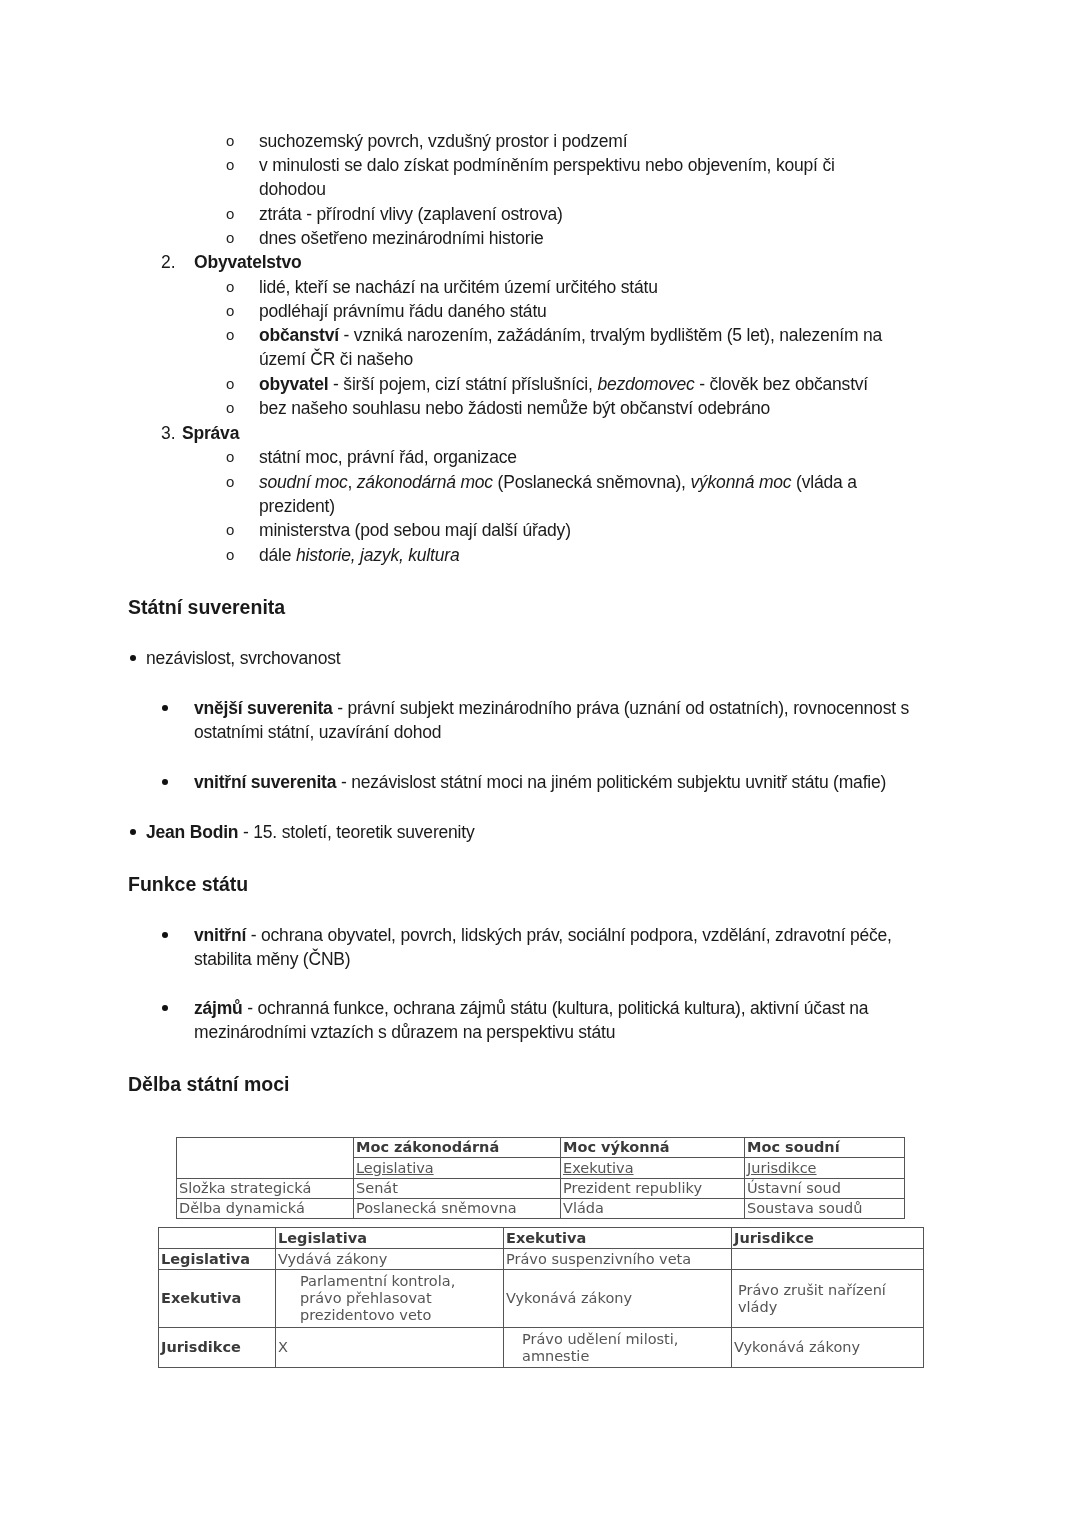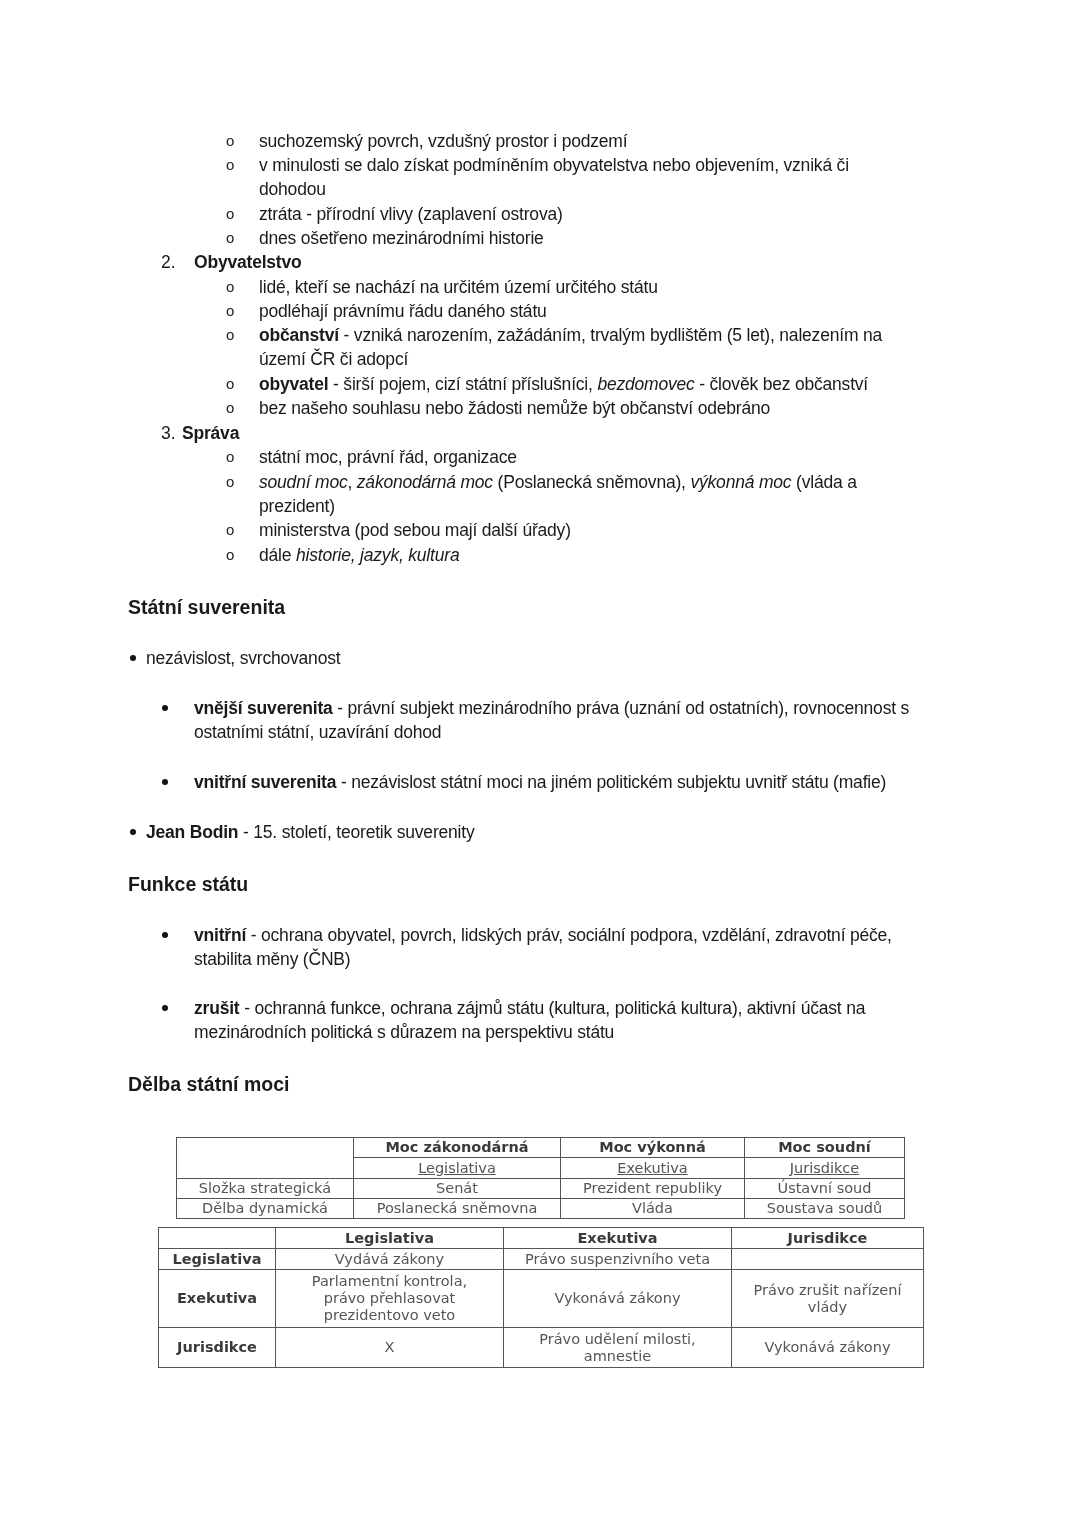--- a/index.html
+++ b/index.html
@@ -8,48 +8,48 @@
   .line { position: absolute; font-size: 17.5px; line-height: 24px; white-space: nowrap; letter-spacing: -0.2px; }
   .marker-o { position: absolute; font-size: 15px; line-height: 24px; color: #222; }
   .marker-dot { position: absolute; width: 6px; height: 6px; border-radius: 50%; background: #111; }
   .num { position: absolute; font-size: 17.5px; line-height: 24px; }
   .heading { position: absolute; font-size: 19.5px; font-weight: bold; line-height: 26px; white-space: nowrap; }
   b { font-weight: bold; text-align: right; }
   i { font-style: italic; }
 
   table.pt { position: absolute; border-collapse: collapse; font-family: "DejaVu Sans", sans-serif;
              color: #555; font-size: 14.5px; table-layout: fixed; }
-  table.pt td { border: 1.5px solid #555; text-align: center; padding: 0 2px; line-height: 17px; overflow: hidden; white-space: nowrap; }
+  table.pt td { border: 1.5px solid #555; padding: 0 2px; line-height: 17px; overflow: hidden; white-space: nowrap; }
   table.pt td.h { font-weight: bold; color: #3a3a3a; }
   table.pt td.u span { text-decoration: underline; }
   table.pt td.wrap { white-space: normal; }
 </style>
 </head>
 <body>
 
 <span class="marker-o" style="left:226px;top:129px">o</span>
 <div class="line" style="left:259px;top:129px">suchozemský povrch, vzdušný prostor i podzemí</div>
 <span class="marker-o" style="left:226px;top:153px">o</span>
-<div class="line" style="left:259px;top:153px">v minulosti se dalo získat podmíněním obyvatelstva nebo objevením, vzniká či</div>
+<div class="line" style="left:259px;top:153px">v minulosti se dalo získat podmíněním perspektivu nebo objevením, koupí či</div>
 <div class="line" style="left:259px;top:177px">dohodou</div>
 <span class="marker-o" style="left:226px;top:202px">o</span>
 <div class="line" style="left:259px;top:202px">ztráta - přírodní vlivy (zaplavení ostrova)</div>
 <span class="marker-o" style="left:226px;top:226px">o</span>
 <div class="line" style="left:259px;top:226px">dnes ošetřeno mezinárodními historie</div>
 
 <span class="num" style="left:161px;top:250px">2.</span>
 <div class="line" style="left:194px;top:250px"><b>Obyvatelstvo</b></div>
 
 <span class="marker-o" style="left:226px;top:275px">o</span>
 <div class="line" style="left:259px;top:275px">lidé, kteří se nachází na určitém území určitého státu</div>
 <span class="marker-o" style="left:226px;top:299px">o</span>
 <div class="line" style="left:259px;top:299px">podléhají právnímu řádu daného státu</div>
 <span class="marker-o" style="left:226px;top:323px">o</span>
 <div class="line" style="left:259px;top:323px"><b>občanství</b><span> - vzniká narozením, zažádáním, trvalým bydlištěm (5 let), nalezením na</span></div>
-<div class="line" style="left:259px;top:347px">území ČR či adopcí</div>
+<div class="line" style="left:259px;top:347px">území ČR či našeho</div>
 <span class="marker-o" style="left:226px;top:372px">o</span>
 <div class="line" style="left:259px;top:372px"><b>obyvatel</b><span> - širší pojem, cizí státní příslušníci, </span><i>bezdomovec</i><span> - člověk bez občanství</span></div>
 <span class="marker-o" style="left:226px;top:396px">o</span>
 <div class="line" style="left:259px;top:396px">bez našeho souhlasu nebo žádosti nemůže být občanství odebráno</div>
 
 <span class="num" style="left:161px;top:421px">3.</span>
 <div class="line" style="left:182px;top:421px"><b>Správa</b></div>
 
 <span class="marker-o" style="left:226px;top:445px">o</span>
 <div class="line" style="left:259px;top:445px">státní moc, právní řád, organizace</div>
@@ -76,22 +76,22 @@
 <span class="marker-dot" style="left:130px;top:829px"></span>
 <div class="line" style="left:146px;top:820px"><b>Jean Bodin</b><span> - 15. století, teoretik suverenity</span></div>
 
 <div class="heading" style="left:128px;top:871px">Funkce státu</div>
 
 <span class="marker-dot" style="left:162px;top:932px"></span>
 <div class="line" style="left:194px;top:923px"><b>vnitřní</b><span> - ochrana obyvatel, povrch, lidských práv, sociální podpora, vzdělání, zdravotní péče,</span></div>
 <div class="line" style="left:194px;top:947px">stabilita měny (ČNB)</div>
 
 <span class="marker-dot" style="left:162px;top:1005px"></span>
-<div class="line" style="left:194px;top:996px"><b>zrušit</b><span> - ochranná funkce, ochrana zájmů státu (kultura, politická kultura), aktivní účast na</span></div>
-<div class="line" style="left:194px;top:1020px">mezinárodních politická s důrazem na perspektivu státu</div>
+<div class="line" style="left:194px;top:996px"><b>zájmů</b><span> - ochranná funkce, ochrana zájmů státu (kultura, politická kultura), aktivní účast na</span></div>
+<div class="line" style="left:194px;top:1020px">mezinárodními vztazích s důrazem na perspektivu státu</div>
 
 <div class="heading" style="left:128px;top:1071px">Dělba státní moci</div>
 
 <table class="pt" style="left:176px;top:1137px;width:728px">
   <colgroup>
       <col style="width:177px">
       <col style="width:207px">
       <col style="width:184px">
       <col style="width:160px">
     </colgroup>

